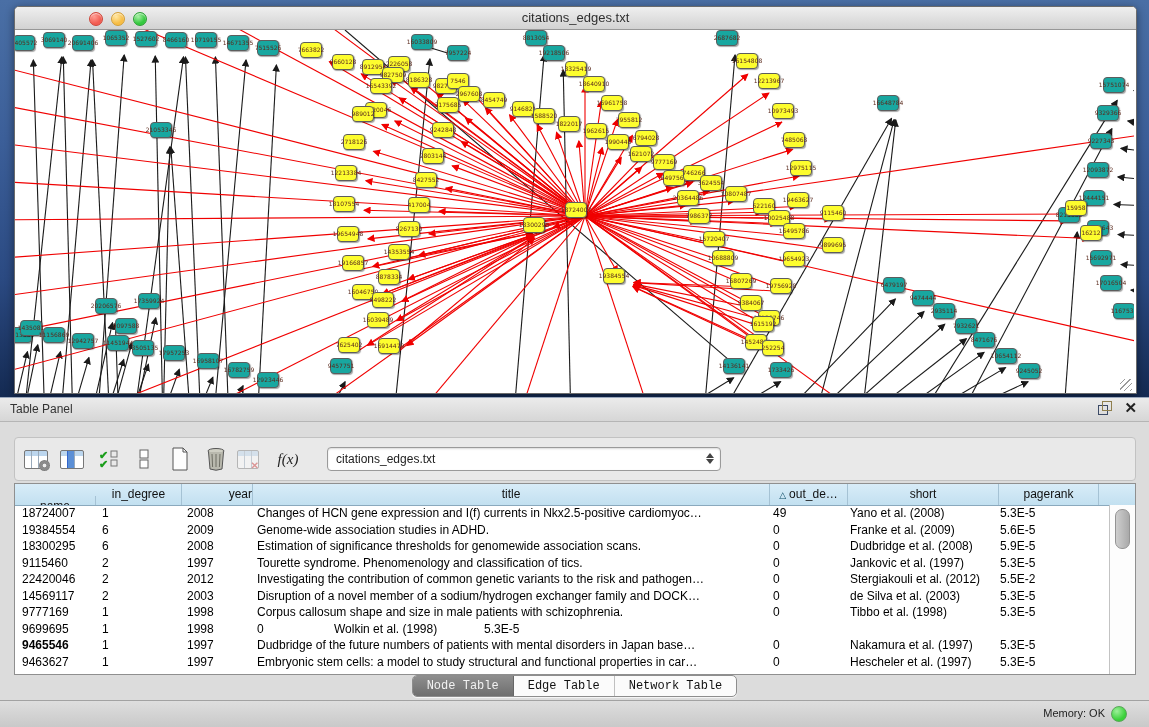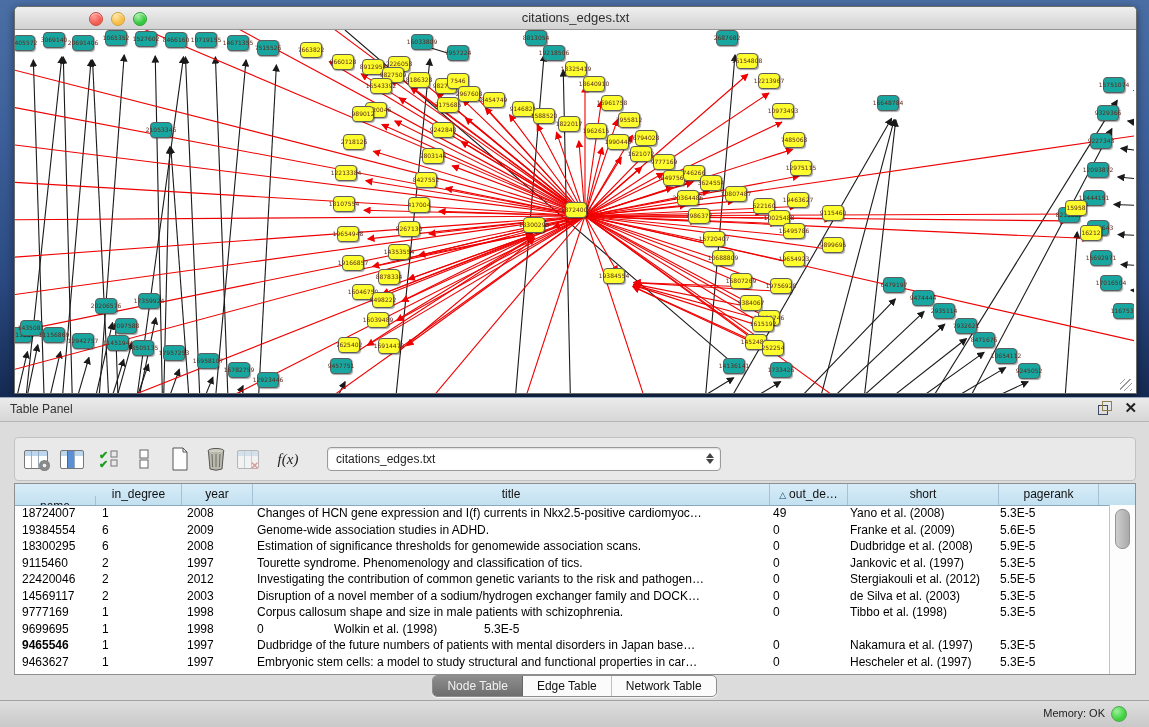--- a/index.html
+++ b/index.html
@@ -55,21 +55,21 @@
   .th{font-size:12px;color:#111;text-align:center;line-height:21px;border-right:1px solid #a5c2d4;overflow:hidden;white-space:nowrap;}
   .tri{display:inline-block;font-size:9px;color:#0b4a63;margin-right:3px;}
   .trow{display:flex;height:16.5px;}
   .td{font-size:12px;color:#000;line-height:16.5px;padding-left:7px;overflow:hidden;white-space:nowrap;box-sizing:border-box;}
   .tbody{position:absolute;left:0;top:21px;right:25px;bottom:0;overflow:hidden;}
   .vscroll{position:absolute;right:0;top:21px;bottom:0;width:25px;border-left:1px solid #c3c3c3;background:#fdfdfd;}
   .thumb{position:absolute;left:5px;top:4px;width:13px;height:38px;border-radius:7px;
     background:linear-gradient(90deg,#cfcfcf,#a9a9a9);border:1px solid #949494;}
   .tabs{position:absolute;left:0;right:0;top:278px;display:flex;justify-content:center;}
   .seg{display:flex;border:1px solid #8d8d8d;border-radius:5px;overflow:hidden;background:#fbfbfb;
-    box-shadow:0 1px 1px rgba(255,255,255,.8);}
+    box-shadow:0 1px 1px rgba(255,255,255,.8);font-family:Liberation Mono, monospace;}
   .seg .tab{font-size:12px;padding:2px 14px;height:16px;line-height:16px;color:#111;border-right:1px solid #c0c0c0;}
   .seg .tab:last-child{border-right:none;}
   .seg .tab.sel{background:linear-gradient(180deg,#8e8e8e,#6e6e6e);color:#f2f2f2;border-right:1px solid #666;}
   .statusbar{position:absolute;left:0;right:0;bottom:0;height:26px;border-top:1px solid #a2a2a2;
     background:linear-gradient(180deg,#dedede,#c9c9c9);}
   .mem{position:absolute;right:44px;top:6px;font-size:11px;color:#222;}
   .memdot{position:absolute;right:22px;top:5px;width:14px;height:14px;border-radius:50%;
     background:radial-gradient(circle at 35% 30%,#9df09a,#3ad13a 65%);border:1px solid #58a658;}
   
   .mini-tbl{width:22px;height:17px;border:1px solid #777;background:
@@ -721,21 +721,21 @@
           <b class="up"></b>
           <b class="dn"></b>
         </span>
     </div>
   </div>
 
   <div id="dtable">
     <div class="thead" id="thead-row">
         <div class="th" style="width: 80px; margin-top: 12px;">name</div>
         <div class="th" style="width: 85px;">in_degree</div>
-        <div class="th" style="width: 70px;">year</div>
+        <div class="th" style="width: 70px; text-align: right;">year</div>
         <div class="th" style="width: 516px;">title</div>
         <div class="th" style="width: 77px;"><span class="tri">△</span>out_de…</div>
         <div class="th" style="width: 150px;">short</div>
         <div class="th" style="width: 99px;">pagerank</div>
       </div>
     <div class="tbody" id="tbody">
         <div class="trow">
           <div class="td" style="width: 80px;">18724007</div>
           <div class="td" style="width: 85px;">1</div>
           <div class="td" style="width: 70px;">2008</div>
@@ -771,21 +771,21 @@
           <div class="td" style="width: 150px;">Jankovic et al. (1997)</div>
           <div class="td" style="width: 99px;">5.3E-5</div>
         </div>
         <div class="trow">
           <div class="td" style="width: 80px;">22420046</div>
           <div class="td" style="width: 85px;">2</div>
           <div class="td" style="width: 70px;">2012</div>
           <div class="td" style="width: 516px;">Investigating the contribution of common genetic variants to the risk and pathogen…</div>
           <div class="td" style="width: 77px;">0</div>
           <div class="td" style="width: 150px;">Stergiakouli et al. (2012)</div>
-          <div class="td" style="width: 99px;">5.5E-5</div>
+          <div class="td" style="width: 99px;">5.5E-2</div>
         </div>
         <div class="trow">
           <div class="td" style="width: 80px;">14569117</div>
           <div class="td" style="width: 85px;">2</div>
           <div class="td" style="width: 70px;">2003</div>
           <div class="td" style="width: 516px;">Disruption of a novel member of a sodium/hydrogen exchanger family and DOCK…</div>
           <div class="td" style="width: 77px;">0</div>
           <div class="td" style="width: 150px;">de Silva et al. (2003)</div>
           <div class="td" style="width: 99px;">5.3E-5</div>
         </div>

